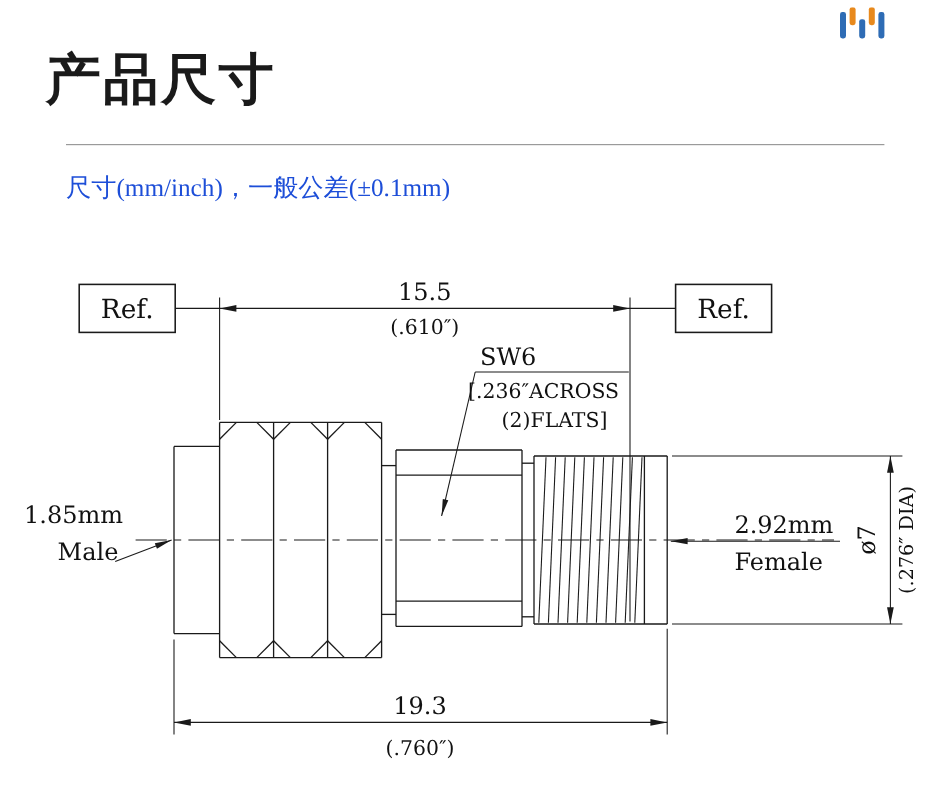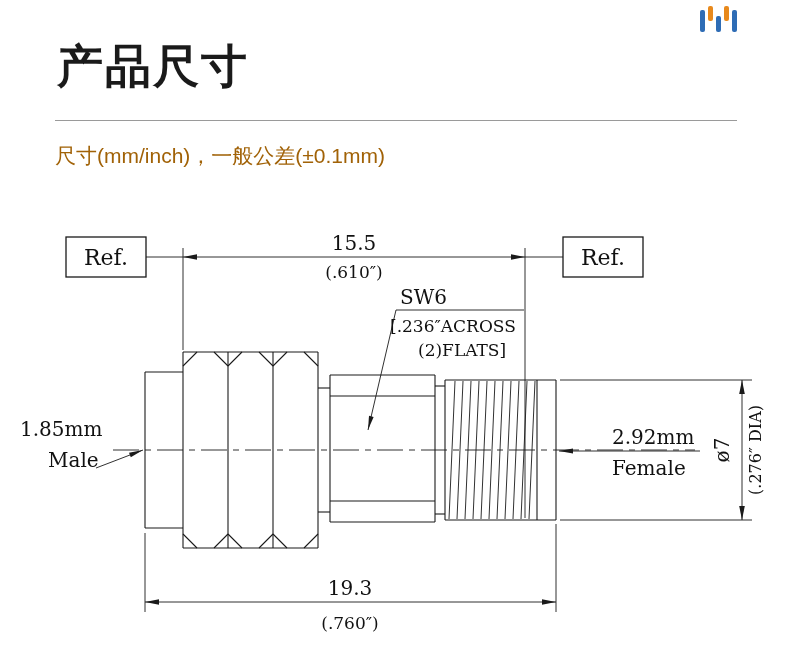--- a/index.html
+++ b/index.html
@@ -2,25 +2,25 @@
 <html><head>
 <meta charset="utf-8">
 <style>
   html,body{margin:0;padding:0;}
   body{
     width:790px;height:661px;position:relative;background:#ffffff;
     font-family:"Liberation Sans", sans-serif;color:#111;overflow:hidden;
   }
   .logo{position:absolute;top:6px;left:700px;width:40px;height:27px;}
   .page-title{
-    position:absolute;left:57px;top:36px;font-size:46px;font-weight:600;
+    position:absolute;left:38px;top:36px;font-size:46px;font-weight:600;
     letter-spacing:2px;color:#1a1a1a;
   }
   .divider{position:absolute;left:55px;top:120px;width:682px;height:1px;background:#9a9a9a;}
-  .subtitle{position:absolute;left:55px;top:142px;font-size:21px;color:#a16207;}
+  .subtitle{position:absolute;left:55px;top:142px;font-size:21px;color:#1d4ed8;font-family:Liberation Serif, serif;}
   .drawing{position:absolute;left:0;top:0;width:790px;height:661px;}
   .drawing text{font-family:"DejaVu Serif", serif;fill:#111;}
   .t22{font-size:22px;}
   .t20{font-size:20px;}
   .t17{font-size:17px;}
   .t16{font-size:16px;}
   .ln{stroke:#1a1a1a;stroke-width:1.1;fill:none;}
   .thin{stroke:#1a1a1a;stroke-width:0.9;fill:none;}
   .arrow{fill:#1a1a1a;stroke:none;}
   .refbox{stroke:#1a1a1a;stroke-width:1.3;fill:none;}

